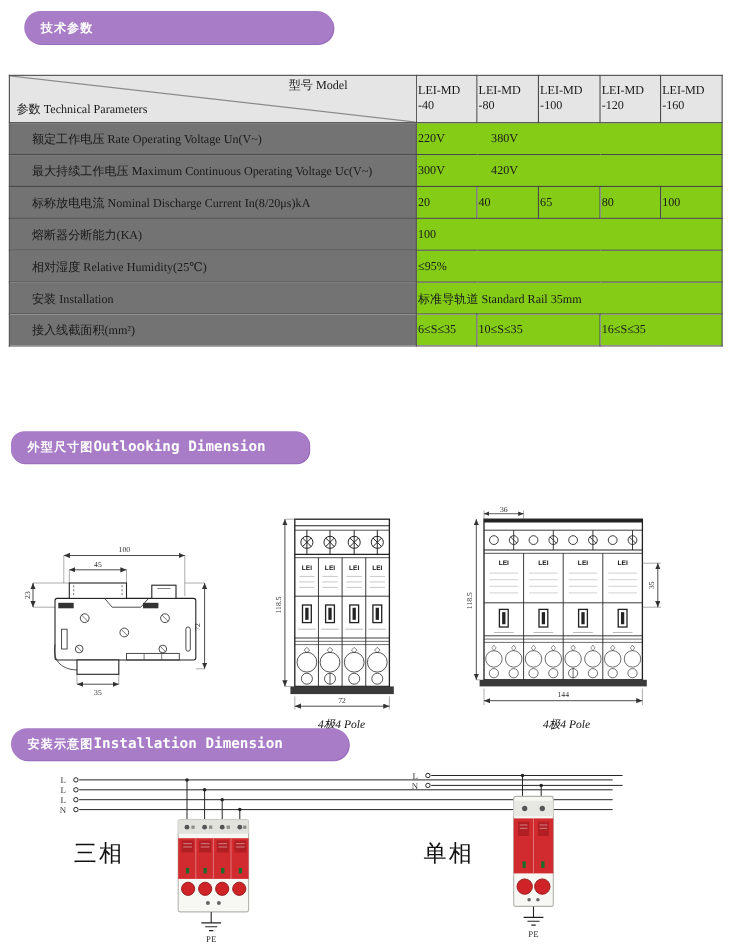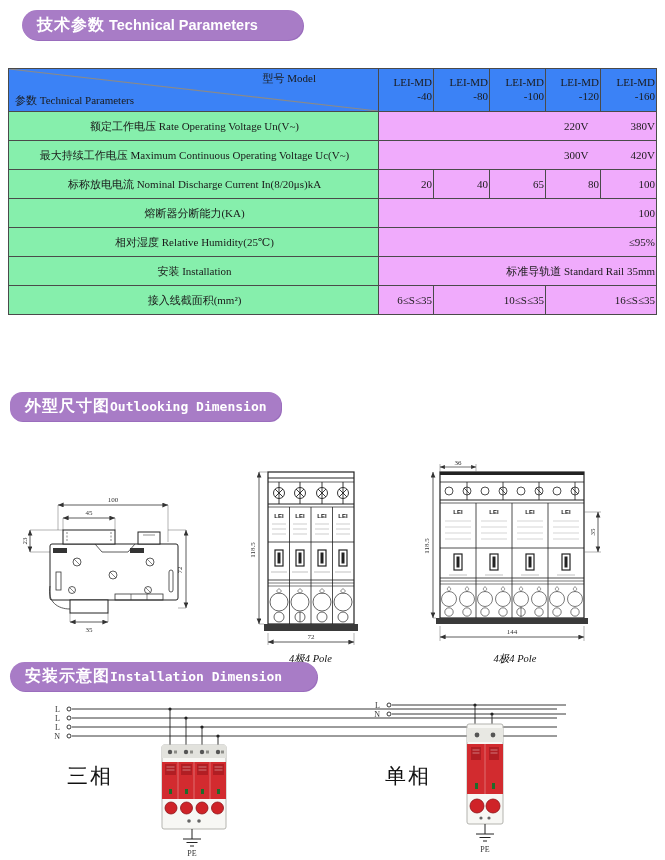--- a/index.html
+++ b/index.html
@@ -10,56 +10,55 @@
     color:#222;
   }
   
   .pill{
     position:absolute;height:29px;border-radius:15px;
     background:#a87cc6;color:#fff;
     display:flex;align-items:center;padding-left:15px;
     box-shadow:1px 1px 0 #9a6dbd;
     white-space:nowrap;
   }
-  .pill .zh{font-family:Liberation Sans, sans-serif;font-size:16px;font-weight:bold;letter-spacing:1px;}
+  .pill .zh{font-family:Liberation Sans, sans-serif;font-size:11px;font-weight:bold;letter-spacing:1px;}
   .pill .en-sans{font-family:"Liberation Sans","DejaVu Sans",sans-serif;font-size:14.5px;font-weight:bold;margin-left:4px;}
   .pill .en-mono{font-family:"DejaVu Sans Mono",monospace;font-size:13px;font-weight:bold;}
   
   table.params{
     position:absolute;left:8px;top:68px;width:648px;
     border-collapse:collapse;table-layout:fixed;
     font-size:11px;color:#1a1a1a;
   }
   table.params th,table.params td{
     border:1px solid #4a4a4a;font-weight:normal;
     overflow:hidden;white-space:nowrap;
   }
-  table.params th{background:#3b82f6;height:40px;vertical-align:middle;text-align:right;line-height:1.25;}
+  table.params th{background:#e5e5e5;height:40px;vertical-align:middle;text-align:left;line-height:1.25;}
   th.corner{position:relative;}
   th.corner svg{position:absolute;left:0;top:0;width:100%;height:100%;}
   .corner-model{position:absolute;right:62px;top:3px;font-size:11px;}
   .corner-param{position:absolute;left:6px;bottom:3px;font-size:11px;}
   table.params td{height:26px;}
-  td.lbl{text-align:center;padding-left:3px;background:#86efac;}
-  td.val{text-align:right;background:#f0abfc;}
+  td.lbl{text-align:left;padding-left:20px;background:#737373;}
+  td.val{text-align:left;background:#84cc16;}
   td.val .gap{margin-left:42px;}
   
   .draw{position:absolute;}
   .caption{position:absolute;text-align:center;font-size:10.5px;color:#111;font-style:italic;}
   .dimtext{font-size:7px;fill:#333;font-family:"Liberation Serif",serif;}
   .brandtext{font-size:6px;font-weight:bold;fill:#111;font-family:"Liberation Sans",sans-serif;}
   .ph-caption{font-size:21px;fill:#111;font-family:"Liberation Serif",serif;letter-spacing:2px;}
   .wirelabel{font-size:8px;fill:#333;font-family:"Liberation Serif",serif;}
 </style>
 </head>
 <body>
 
 <div class="pill" style="left:22px;top:10px;width:266px;height:30px;">
   <span class="zh">技术参数</span>
-  <span class="en-sans">Technical Parameters</span>
 </div>
 
 <table class="params">
   <colgroup>
       <col style="width:370px">
       <col style="width:55px">
       <col style="width:56px">
       <col style="width:56px">
       <col style="width:55px">
       <col style="width:56px">

